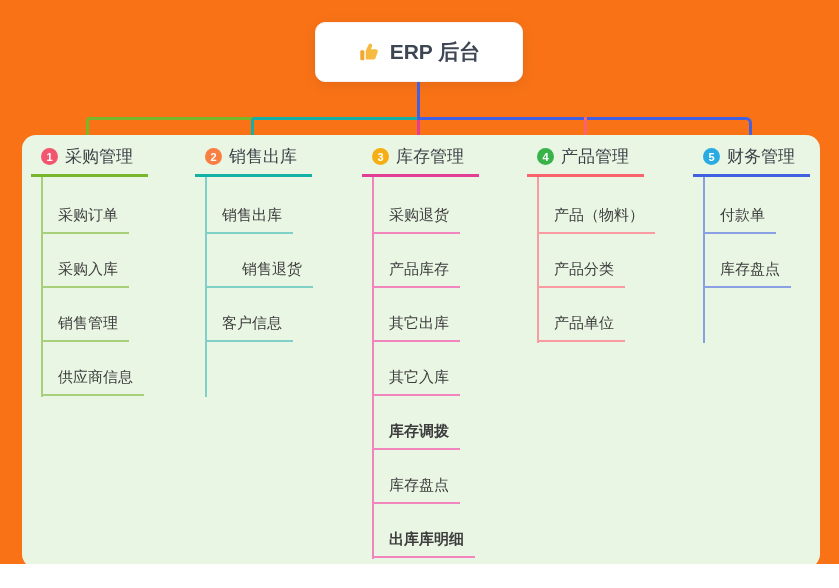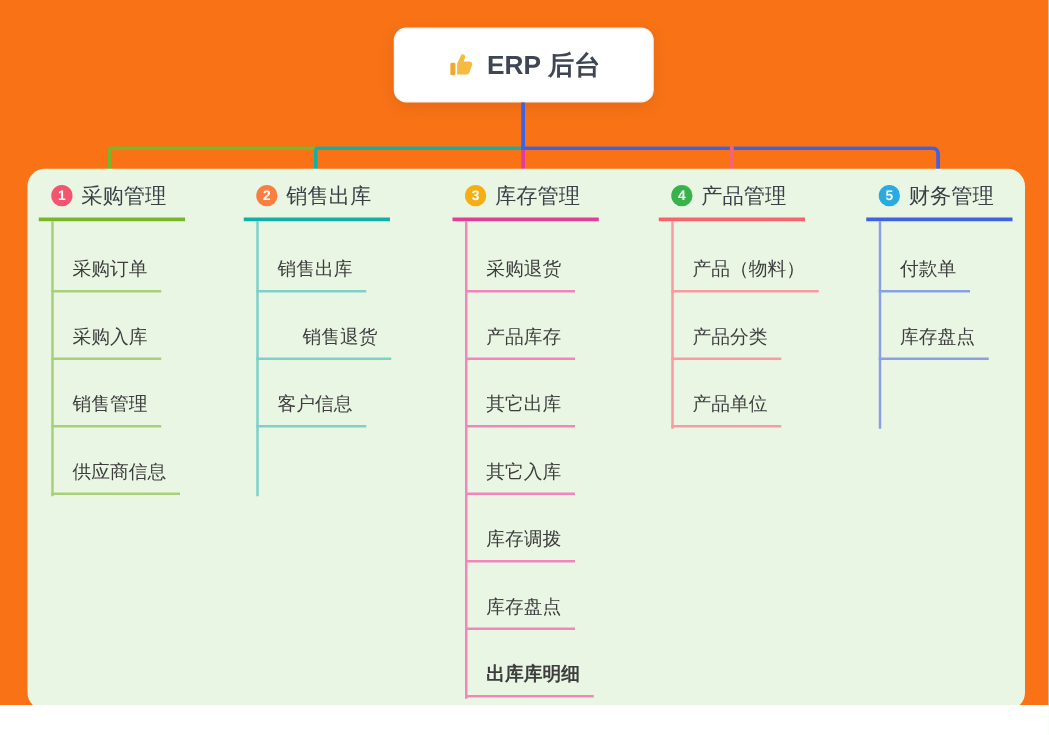--- a/index.html
+++ b/index.html
@@ -139,21 +139,21 @@
         </div>
       <div class="item" style="border-bottom-color: rgb(242, 133, 189);">
           <span class="ilabel">产品库存</span>
         </div>
       <div class="item" style="border-bottom-color: rgb(242, 133, 189);">
           <span class="ilabel">其它出库</span>
         </div>
       <div class="item" style="border-bottom-color: rgb(242, 133, 189);">
           <span class="ilabel">其它入库</span>
         </div>
-      <div class="item" style="border-bottom-color: rgb(242, 133, 189);">
+      <div class="item" style="border-bottom-color: rgb(242, 133, 189); font-weight: bold;">
           <span class="ilabel">库存调拨</span>
         </div>
       <div class="item" style="border-bottom-color: rgb(242, 133, 189);">
           <span class="ilabel">库存盘点</span>
         </div>
       <div class="item" style="border-bottom-color: rgb(242, 133, 189); font-weight: bold;">
           <span class="ilabel">出库库明细</span>
         </div>
     </div>
   </div>

